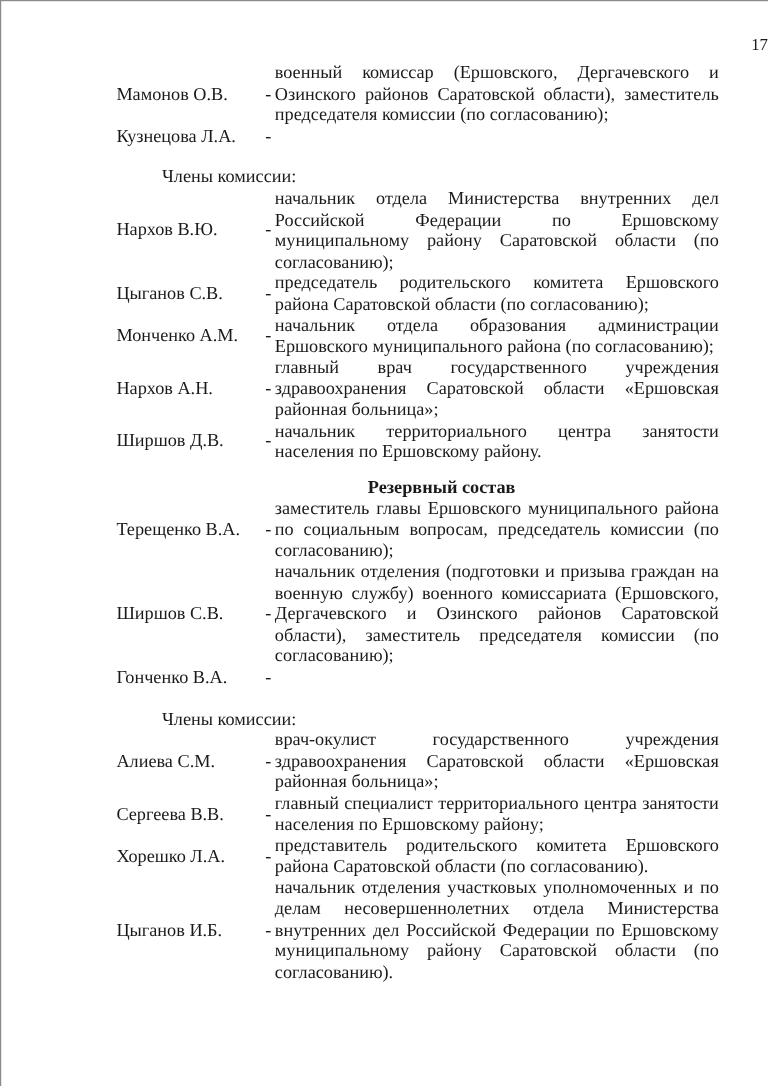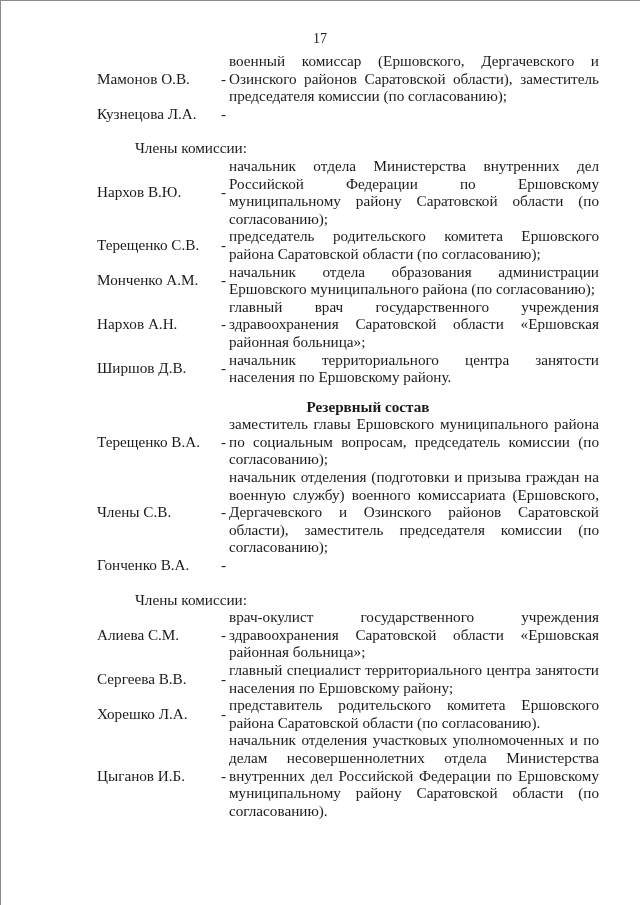--- a/index.html
+++ b/index.html
@@ -6,21 +6,21 @@
   body {
     width: 640px; height: 905px; background: #ffffff; overflow: hidden;
     font-family: "Liberation Serif", "DejaVu Serif", serif; color: #1a1a1a;
     position: relative;
   }
   .frame {
     position: absolute; left: 0; top: 0; width: 639px; height: 904px;
     border-top: 1px solid #8a8a8a; border-left: 1px solid #8a8a8a;
   }
   .page-num {
-    position: absolute; left: 0; width: 640px; top: 31px; text-align: center;
+    position: absolute; left: 0; width: 640px; top: 31px; text-align: right;
     font-size: 14px;
   }
   .content {
     position: absolute; left: 97px; top: 52px; width: 502px;
     font-size: 15.2px; line-height: 17.6px;
   }
   .entry { display: flex; align-items: center; }
   .name { width: 124px; flex: none; white-space: nowrap; }
   .dash { width: 8px; flex: none; }
   .desc { width: 370px; text-align: justify; }
@@ -49,21 +49,21 @@
 
   <div class="gap-lg"></div>
   <div class="members-label">Члены комиссии:</div>
 
   <div class="entry">
     <div class="name">Нархов В.Ю.</div>
     <div class="dash">-</div>
     <div class="desc">начальник отдела Министерства внутренних дел Российской Федерации по Ершовскому муниципальному району Саратовской области (по согласованию);</div>
   </div>
   <div class="entry">
-    <div class="name">Терещенко С.В.</div>
+    <div class="name">Цыганов С.В.</div>
     <div class="dash">-</div>
     <div class="desc">председатель родительского комитета Ершовского района Саратовской области (по согласованию);</div>
   </div>
   <div class="entry">
     <div class="name">Монченко А.М.</div>
     <div class="dash">-</div>
     <div class="desc">начальник отдела образования администрации Ершовского муниципального района (по согласованию);</div>
   </div>
   <div class="entry">
     <div class="name">Нархов А.Н.</div>
@@ -78,21 +78,21 @@
 
   <div class="gap-md"></div>
   <div class="section-title">Резервный состав</div>
 
   <div class="entry">
     <div class="name">Терещенко В.А.</div>
     <div class="dash">-</div>
     <div class="desc">заместитель главы Ершовского муниципального района по социальным вопросам, председатель комиссии (по согласованию);</div>
   </div>
   <div class="entry">
-    <div class="name">Члены С.В.</div>
+    <div class="name">Ширшов С.В.</div>
     <div class="dash">-</div>
     <div class="desc">начальник отделения (подготовки и призыва граждан на военную службу) военного комиссариата (Ершовского, Дергачевского и Озинского районов Саратовской области), заместитель председателя комиссии (по согласованию);</div>
   </div>
   <div class="entry">
     <div class="name">Гонченко В.А.</div>
     <div class="dash">-</div>
   </div>
 
   <div class="gap-lg"></div>
   <div class="members-label">Члены комиссии:</div>

